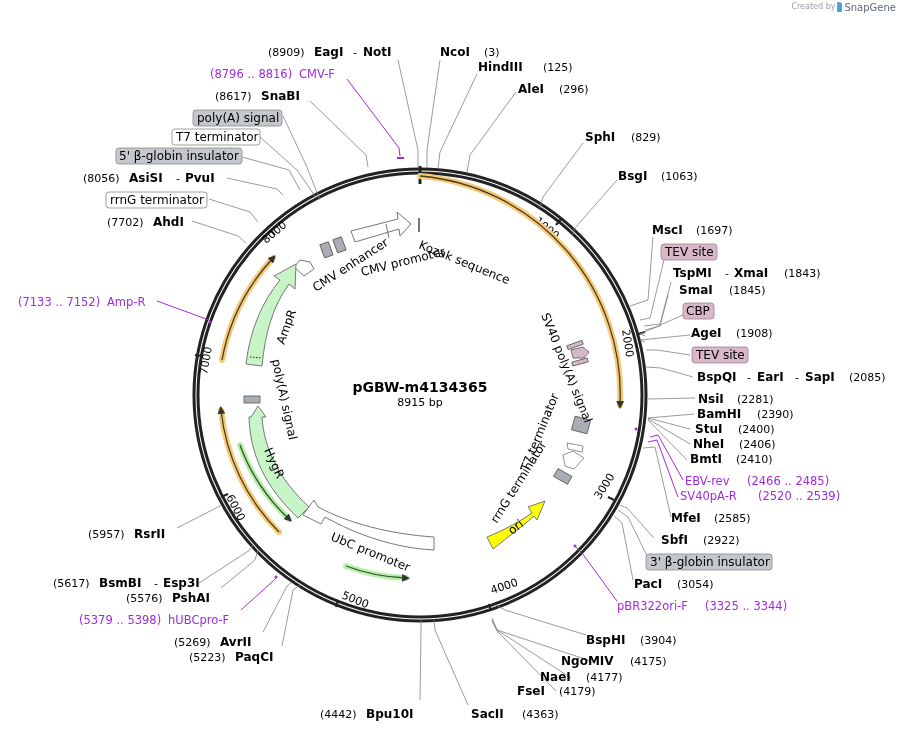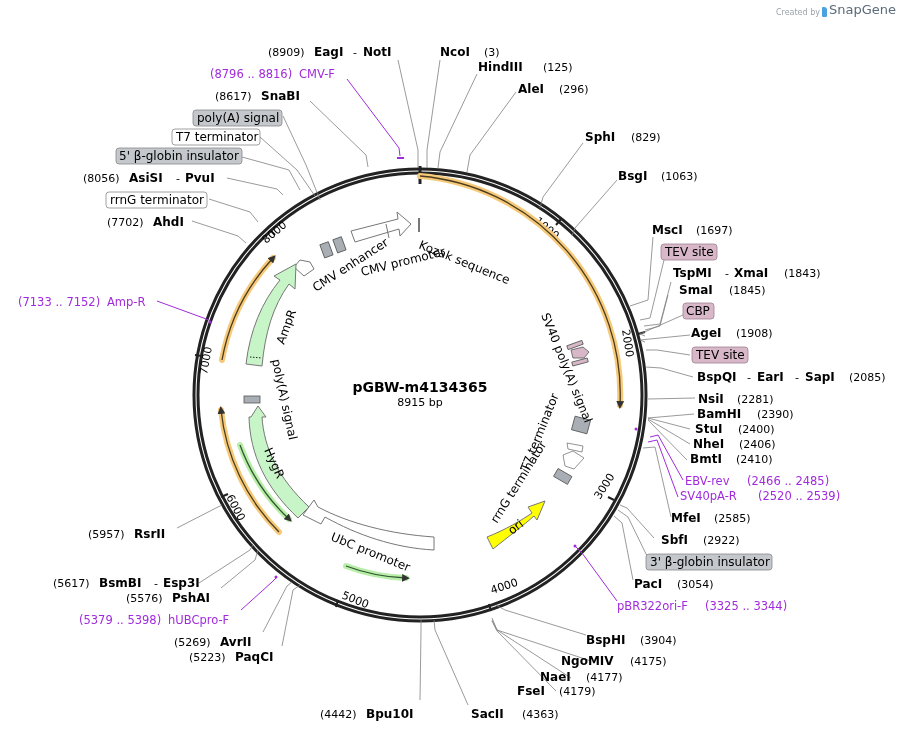--- a/index.html
+++ b/index.html
@@ -1,19 +1,19 @@
 <!DOCTYPE html>
 <html><head>
 <meta charset="utf-8">
 <style>
   html, body { margin:0; padding:0; background:#ffffff; }
   body { width:902px; height:732px; position:relative; overflow:hidden; font-family:"DejaVu Sans", sans-serif; }
   #map { position:absolute; left:0; top:0; width:902px; height:732px; }
-  .credit { position:absolute; right:6px; top:2px; font-size:8px; color:#9aa3ab; display:flex; align-items:flex-end; gap:2px; }
-  .credit .brand { color:#5b6b7a; font-size:13px; }
+  .credit { position:absolute; right:6px; top:2px; font-size:8px; color:#9aa3ab; display:flex; align-items:flex-start; gap:2px; }
+  .credit .brand { color:#5b6b7a; font-size:10px; }
   .credit .logo { display:inline-block; width:5px; height:10px; background:#4aa3df; border-radius:1px 3px 1px 1px; }
   svg text { font-family:"DejaVu Sans", sans-serif; }
   .enz { font-weight:bold; font-size:12px; fill:#000; }
   .pos { font-size:11px; fill:#000; }
   .primer { font-size:11.5px; fill:#a12bdc; }
   .feat-lbl { font-size:12px; fill:#000; }
   .lead { stroke:#808080; stroke-width:0.8; fill:none; }
   .plead { stroke:#a12bdc; stroke-width:1; fill:none; }
 </style>
 </head>

